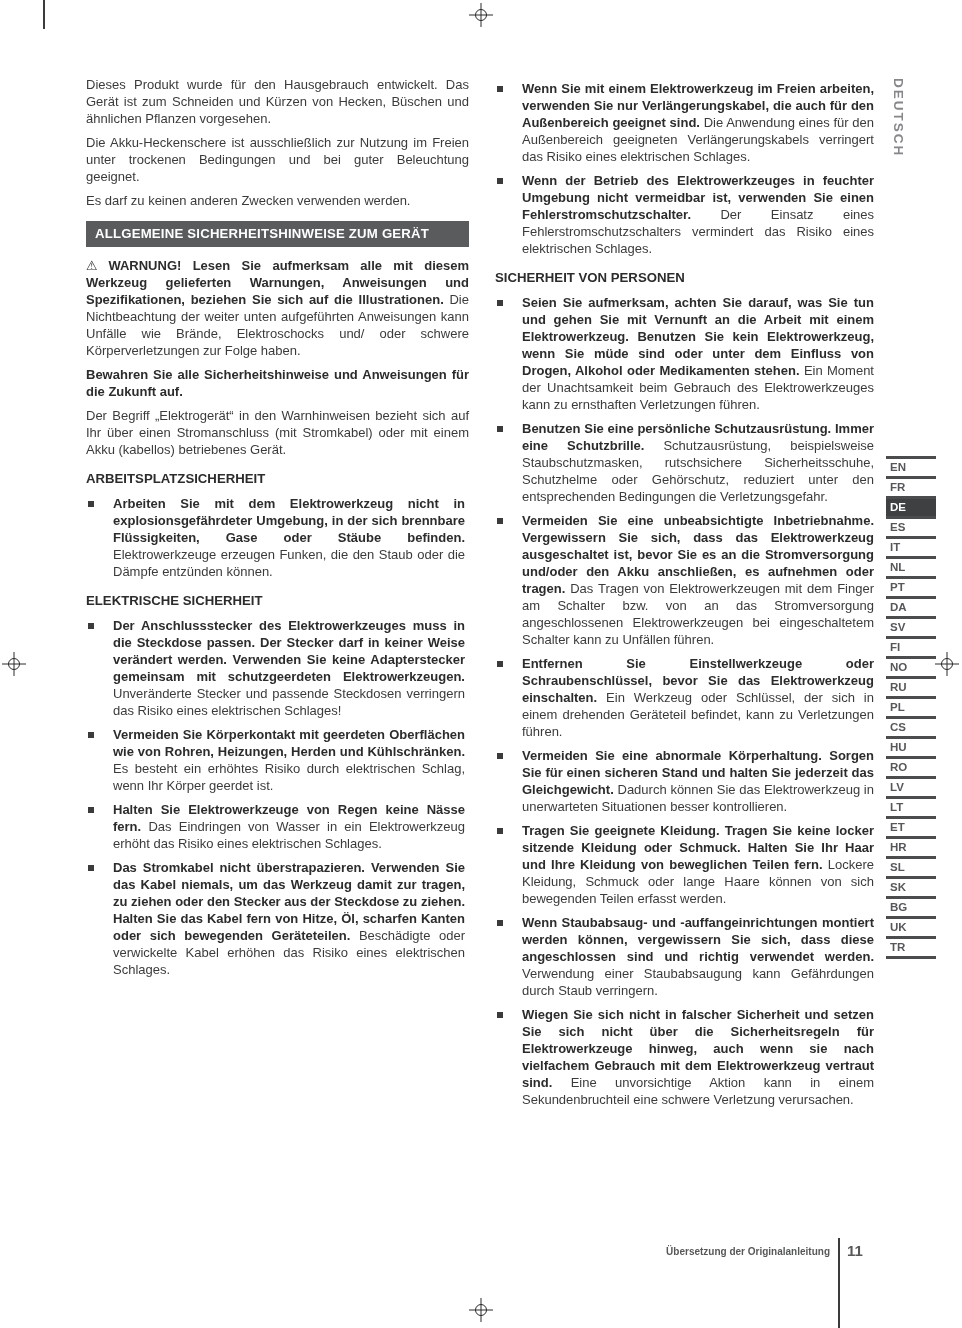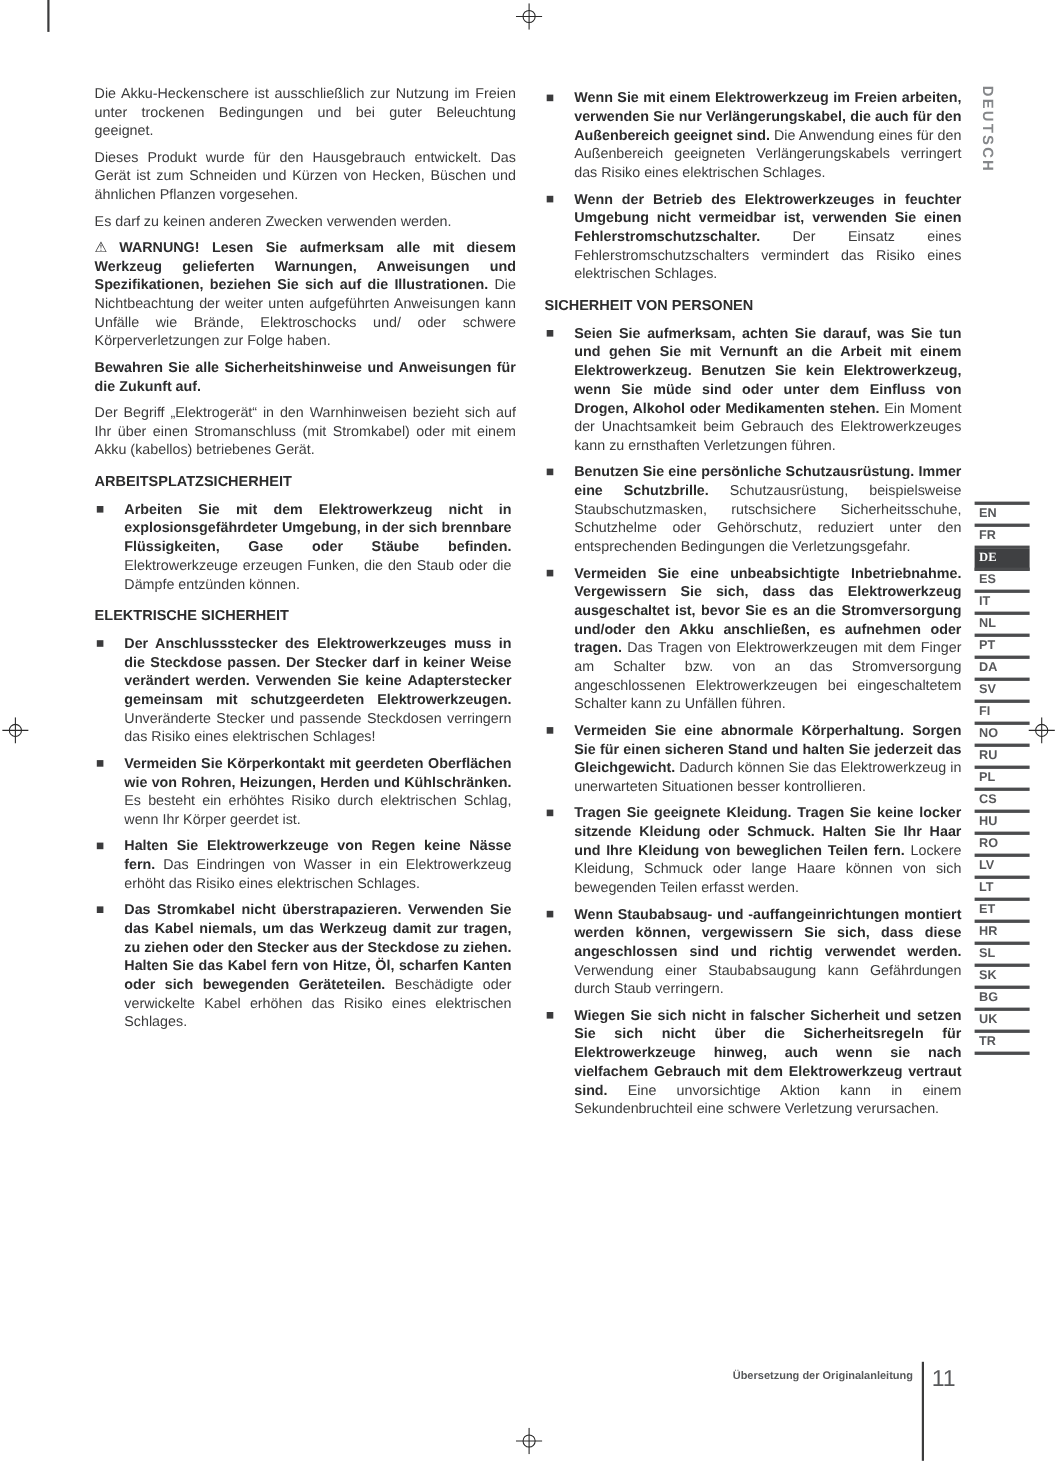--- a/index.html
+++ b/index.html
@@ -60,28 +60,28 @@
   }
   .lang-list {
     position: absolute; left: 886px; top: 456px; width: 50px;
     border-top: 3.5px solid #4b4c4e;
   }
   .lang {
     font-size: 11.5px; font-weight: bold; color: #56575a;
     padding: 2px 0 2px 4px; line-height: 13px;
     border-bottom: 3.5px solid #4b4c4e;
   }
-  .lang.active { background: #3f4042; color: #ffffff; font-family: Liberation Serif, serif; }
+  .lang.active { background: #3f4042; color: #ffffff; }
   .footer-text {
     position: absolute; top: 1246px; right: 132px;
     font-weight: bold; font-size: 10px; color: #57585a;
   }
   .footer-page {
     position: absolute; top: 1242px; left: 847px;
-    font-weight: normal; font-size: 21px; color: #57585a;
+    font-weight: bold; font-size: 15px; color: #57585a;
   }
   .cropline { position: absolute; width: 1.5px; background: #3b3b3c; }
   .cropline.tl { left: 43px; top: 0; height: 29px; }
   .cropline.br { left: 838px; top: 1238px; height: 90px; }
   .regmark { position: absolute; width: 24px; height: 24px; }
   .regmark.top { left: 469px; top: 3px; }
   .regmark.left { left: 2px; top: 652px; }
   .regmark.right { left: 935px; top: 652px; }
   .regmark.bottom { left: 469px; top: 1298px; }
 </style>
@@ -144,24 +144,25 @@
   <div class="lang">HR</div>
   <div class="lang">SL</div>
   <div class="lang">SK</div>
   <div class="lang">BG</div>
   <div class="lang">UK</div>
   <div class="lang">TR</div>
 </div>
 
 <div class="col col-left">
 
+  <p class="body">Dieses Produkt wurde für den Hausgebrauch entwickelt. Das Gerät ist zum Schneiden und Kürzen von Hecken, Büschen und ähnlichen Pflanzen vorgesehen.</p>
   <p class="body">Die Akku-Heckenschere ist ausschließlich zur Nutzung im Freien unter trockenen Bedingungen und bei guter Beleuchtung geeignet.</p>
-  <p class="body">Dieses Produkt wurde für den Hausgebrauch entwickelt. Das Gerät ist zum Schneiden und Kürzen von Hecken, Büschen und ähnlichen Pflanzen vorgesehen.</p>
   <p class="body">Es darf zu keinen anderen Zwecken verwenden werden.</p>
 
+  <div class="section-header">ALLGEMEINE SICHERHEITSHINWEISE ZUM GERÄT</div>
 
   <p class="body"><span class="warn-icon">⚠</span><b>WARNUNG! Lesen Sie aufmerksam alle mit diesem Werkzeug gelieferten Warnungen, Anweisungen und Spezifikationen, beziehen Sie sich auf die Illustrationen.</b> <span>Die Nichtbeachtung der weiter unten aufgeführten Anweisungen kann Unfälle wie Brände, Elektroschocks und/ oder schwere Körperverletzungen zur Folge haben.</span></p>
 
   <p class="body"><b>Bewahren Sie alle Sicherheitshinweise und Anweisungen für die Zukunft auf.</b></p>
 
   <p class="body">Der Begriff „Elektrogerät“ in den Warnhinweisen bezieht sich auf Ihr über einen Stromanschluss (mit Stromkabel) oder mit einem Akku (kabellos) betriebenes Gerät.</p>
 
   <div class="sub-title">ARBEITSPLATZSICHERHEIT</div>
 
   <div class="bullet">
@@ -205,20 +206,24 @@
     <span class="sq"></span>
     <p><b>Seien Sie aufmerksam, achten Sie darauf, was Sie tun und gehen Sie mit Vernunft an die Arbeit mit einem Elektrowerkzeug. Benutzen Sie kein Elektrowerkzeug, wenn Sie müde sind oder unter dem Einfluss von Drogen, Alkohol oder Medikamenten stehen.</b> <span>Ein Moment der Unachtsamkeit beim Gebrauch des Elektrowerkzeuges kann zu ernsthaften Verletzungen führen.</span></p>
   </div>
   <div class="bullet">
     <span class="sq"></span>
     <p><b>Benutzen Sie eine persönliche Schutzausrüstung. Immer eine Schutzbrille.</b> <span>Schutzausrüstung, beispielsweise Staubschutzmasken, rutschsichere Sicherheitsschuhe, Schutzhelme oder Gehörschutz, reduziert unter den entsprechenden Bedingungen die Verletzungsgefahr.</span></p>
   </div>
   <div class="bullet">
     <span class="sq"></span>
     <p><b>Vermeiden Sie eine unbeabsichtigte Inbetriebnahme. Vergewissern Sie sich, dass das Elektrowerkzeug ausgeschaltet ist, bevor Sie es an die Stromversorgung und/oder den Akku anschließen, es aufnehmen oder tragen.</b> <span>Das Tragen von Elektrowerkzeugen mit dem Finger am Schalter bzw. von an das Stromversorgung angeschlossenen Elektrowerkzeugen bei eingeschaltetem Schalter kann zu Unfällen führen.</span></p>
+  </div>
+  <div class="bullet">
+    <span class="sq"></span>
+    <p><b>Entfernen Sie Einstellwerkzeuge oder Schraubenschlüssel, bevor Sie das Elektrowerkzeug einschalten.</b> <span>Ein Werkzeug oder Schlüssel, der sich in einem drehenden Geräteteil befindet, kann zu Verletzungen führen.</span></p>
   </div>
   <div class="bullet">
     <span class="sq"></span>
     <p><b>Vermeiden Sie eine abnormale Körperhaltung. Sorgen Sie für einen sicheren Stand und halten Sie jederzeit das Gleichgewicht.</b> <span>Dadurch können Sie das Elektrowerkzeug in unerwarteten Situationen besser kontrollieren.</span></p>
   </div>
   <div class="bullet">
     <span class="sq"></span>
     <p><b>Tragen Sie geeignete Kleidung. Tragen Sie keine locker sitzende Kleidung oder Schmuck. Halten Sie Ihr Haar und Ihre Kleidung von beweglichen Teilen fern.</b> <span>Lockere Kleidung, Schmuck oder lange Haare können von sich bewegenden Teilen erfasst werden.</span></p>
   </div>
   <div class="bullet">

